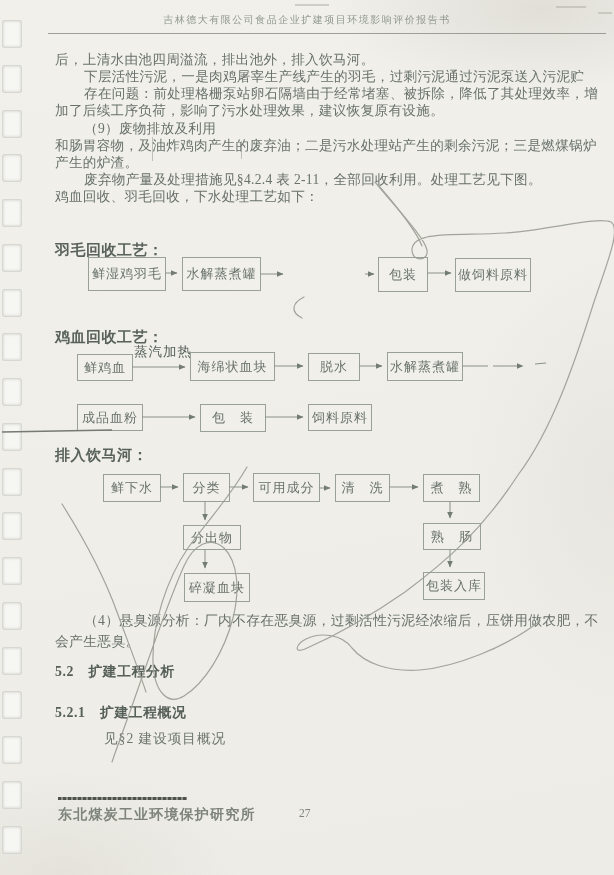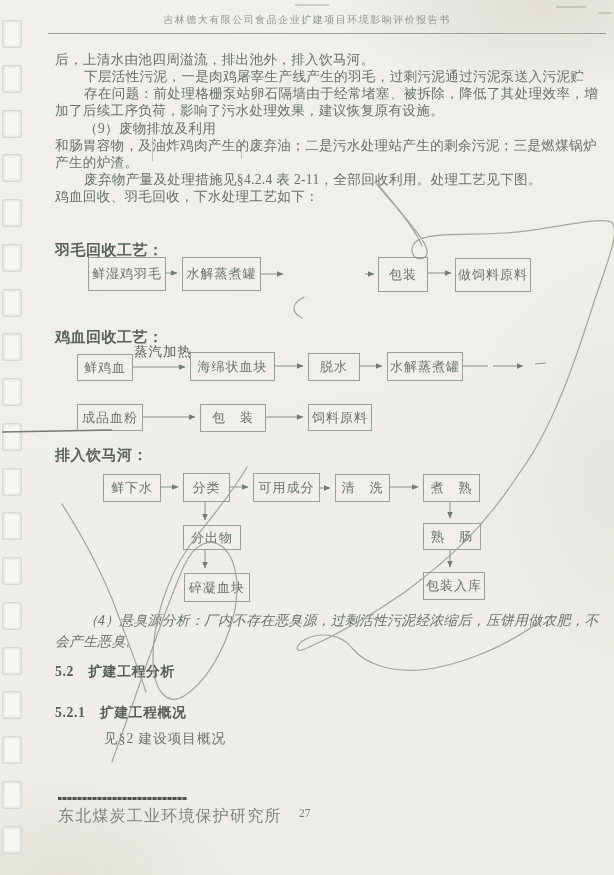--- a/index.html
+++ b/index.html
@@ -35,21 +35,21 @@
   .textblock{position:absolute;left:55px;top:51px;}
   .line{
     white-space:nowrap;height:17.15px;font-size:13.6px;letter-spacing:.3px;color:#68716a;
   }
   .indent{padding-left:29px;}
   .flow-title{
     position:absolute;left:55px;font-size:15px;font-weight:bold;color:#59625b;
     letter-spacing:.5px;white-space:nowrap;
   }
   .para2{position:absolute;left:55px;}
-  .para2 .line{height:21px;font-size:13.8px;font-style:italic;}
+  .para2 .line{height:21px;font-size:13.8px;}
   .heading{
     position:absolute;left:55px;font-size:13.8px;font-weight:bold;color:#565f58;
     letter-spacing:.6px;white-space:nowrap;
   }
   .plain-ref{position:absolute;left:104px;font-size:13.6px;color:#6b746c;letter-spacing:1px;white-space:nowrap;}
   
   .fbox{
     position:absolute;border:1px solid #99a096;
     display:flex;align-items:center;justify-content:center;
     font-size:13px;letter-spacing:1px;color:#68716a;
@@ -59,21 +59,21 @@
     position:absolute;left:134px;top:343px;font-size:13.5px;color:#57605a;
     letter-spacing:1px;white-space:nowrap;
   }
   
   svg.layer{position:absolute;left:0;top:0;pointer-events:none;}
   
   .footer-rule{
     position:absolute;left:58px;top:797px;width:129px;height:3px;
     background:repeating-linear-gradient(90deg,#4e524b 0 3px,#8e9188 3px 5px);
   }
-  .footer-org{position:absolute;left:58px;top:806px;font-size:16px;color:#7e847b;letter-spacing:1.2px;white-space:nowrap;}
+  .footer-org{position:absolute;left:58px;top:806px;font-size:14px;color:#7e847b;letter-spacing:1.2px;white-space:nowrap;font-weight:bold;}
   .footer-page{position:absolute;left:299px;top:807px;font-size:11.5px;color:#7e847b;}
 </style>
 </head>
 <body>
 
 <div class="page">
 
   <div>
     <div class="hole" style="top:20px"></div>
     <div class="hole" style="top:65px"></div>

